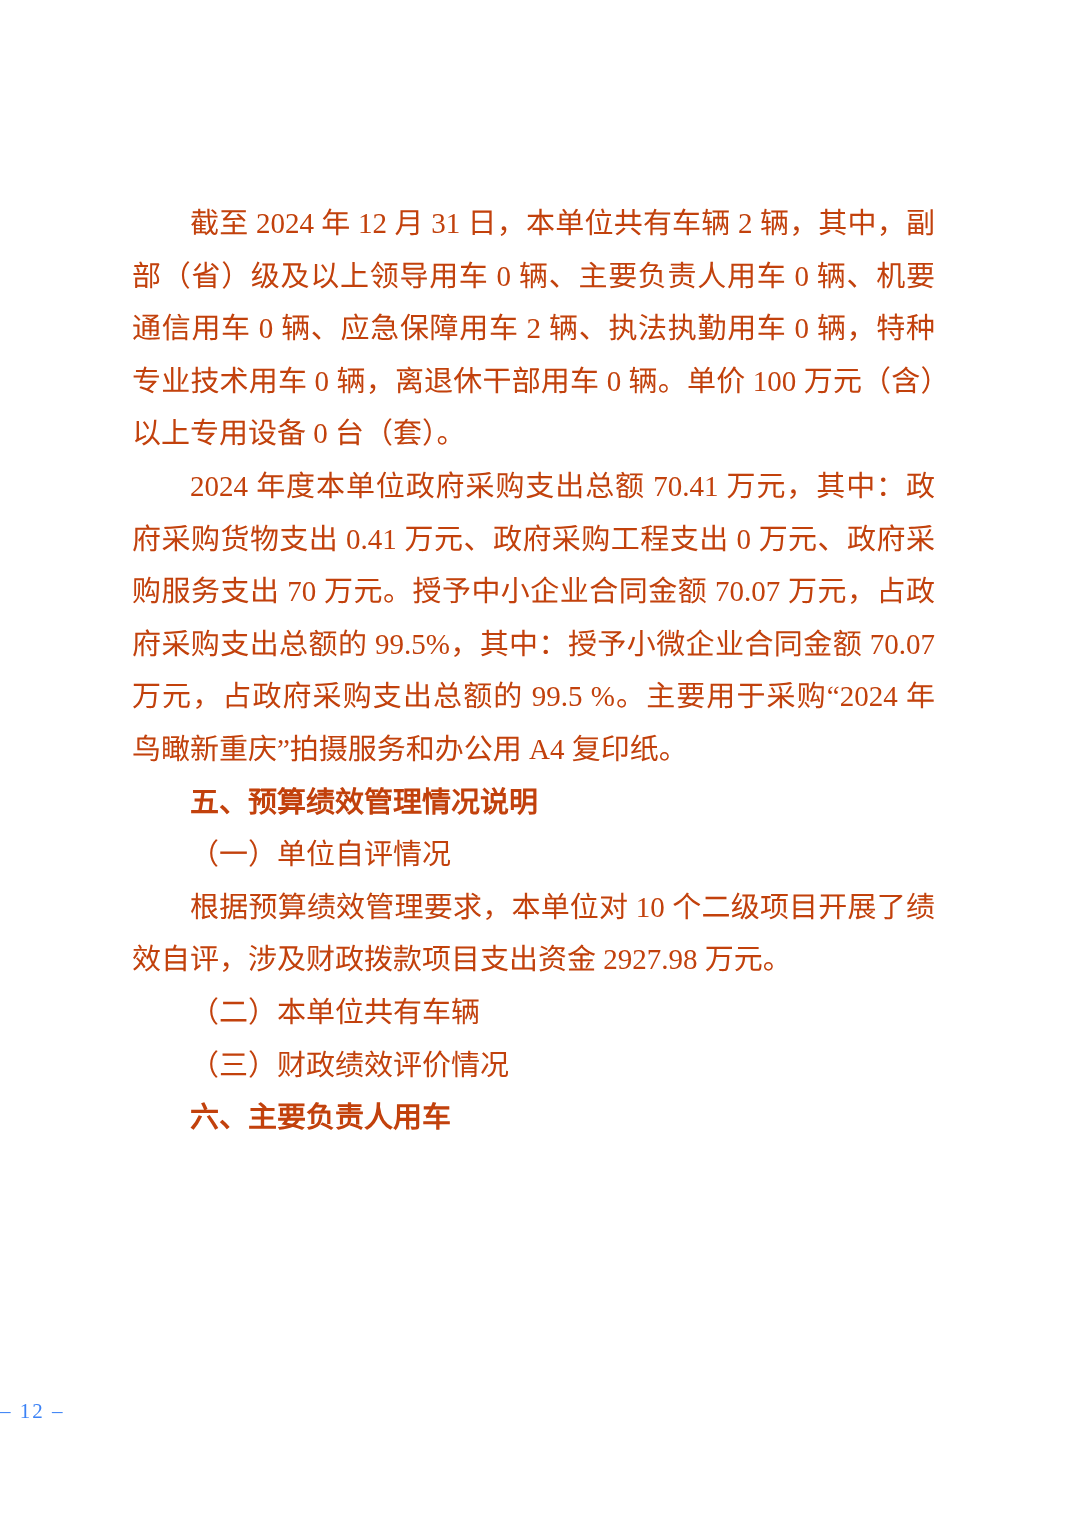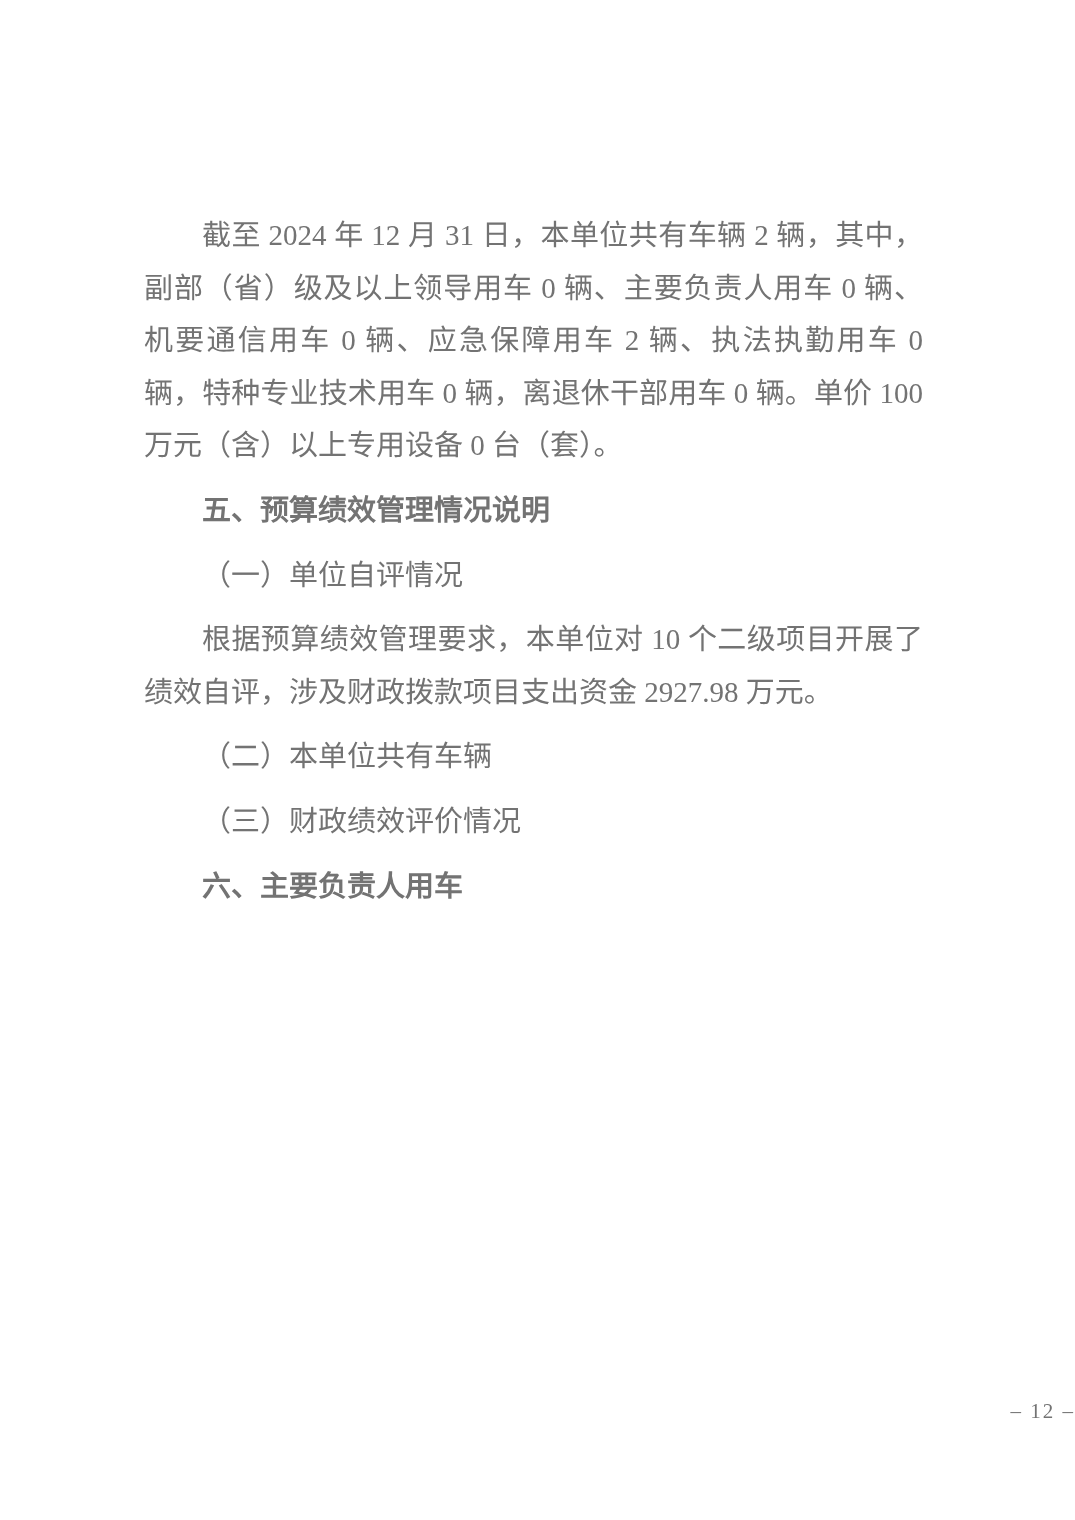--- a/index.html
+++ b/index.html
@@ -16,59 +16,59 @@
       overflow: hidden;
       font-family: "Liberation Serif", serif;
     }
     .content {
       position: absolute;
       left: 132px;
       top: 197px;
       width: 803px;
     }
     .content p {
-      margin: 12px;
+      margin: 0;
       padding: 0;
       font-size: 29px;
       line-height: 52.6px;
-      color: #737373;
+      color: #c2410c;
       text-indent: 2em;
       text-align: justify;
       text-justify: inter-ideograph;
     }
     .para-body {
       font-family: "Liberation Serif", serif;
     }
     .para-sub {
       font-family: "Liberation Serif", serif;
     }
     .para-heading {
       font-family: "Liberation Sans", sans-serif;
       font-weight: 700;
       text-align: left;
     }
     .footer {
       position: absolute;
       left: 0;
       right: 0;
       top: 1399px;
-      text-align: right;
+      text-align: left;
       font-family: "Liberation Serif", serif;
       font-size: 21px;
-      color: #737373;
+      color: #3b82f6;
       letter-spacing: 2px;
-      margin-left: 28px;
     }
   </style>
 </head>
 <body>
 
 <div class="page">
   <div class="content">
     <p class="para-body">截至 2024 年 12 月 31 日，本单位共有车辆 2 辆，其中，副部（省）级及以上领导用车 0 辆、主要负责人用车 0 辆、机要通信用车 0 辆、应急保障用车 2 辆、执法执勤用车 0 辆，特种专业技术用车 0 辆，离退休干部用车 0 辆。单价 100 万元（含）以上专用设备 0 台（套）。</p>
+    <p class="para-body">2024 年度本单位政府采购支出总额 70.41 万元，其中：政府采购货物支出 0.41 万元、政府采购工程支出 0 万元、政府采购服务支出 70 万元。授予中小企业合同金额 70.07 万元，占政府采购支出总额的 99.5%，其中：授予小微企业合同金额 70.07 万元，占政府采购支出总额的 99.5 %。主要用于采购“2024 年鸟瞰新重庆”拍摄服务和办公用 A4 复印纸。</p>
     <p class="para-heading">五、预算绩效管理情况说明</p>
     <p class="para-sub">（一）单位自评情况</p>
     <p class="para-body">根据预算绩效管理要求，本单位对 10 个二级项目开展了绩效自评，涉及财政拨款项目支出资金 2927.98 万元。</p>
     <p class="para-sub">（二）本单位共有车辆</p>
     <p class="para-sub">（三）财政绩效评价情况</p>
     <p class="para-heading">六、主要负责人用车</p>
   </div>
 
   <div class="footer">
     <span>– 12 –</span>

